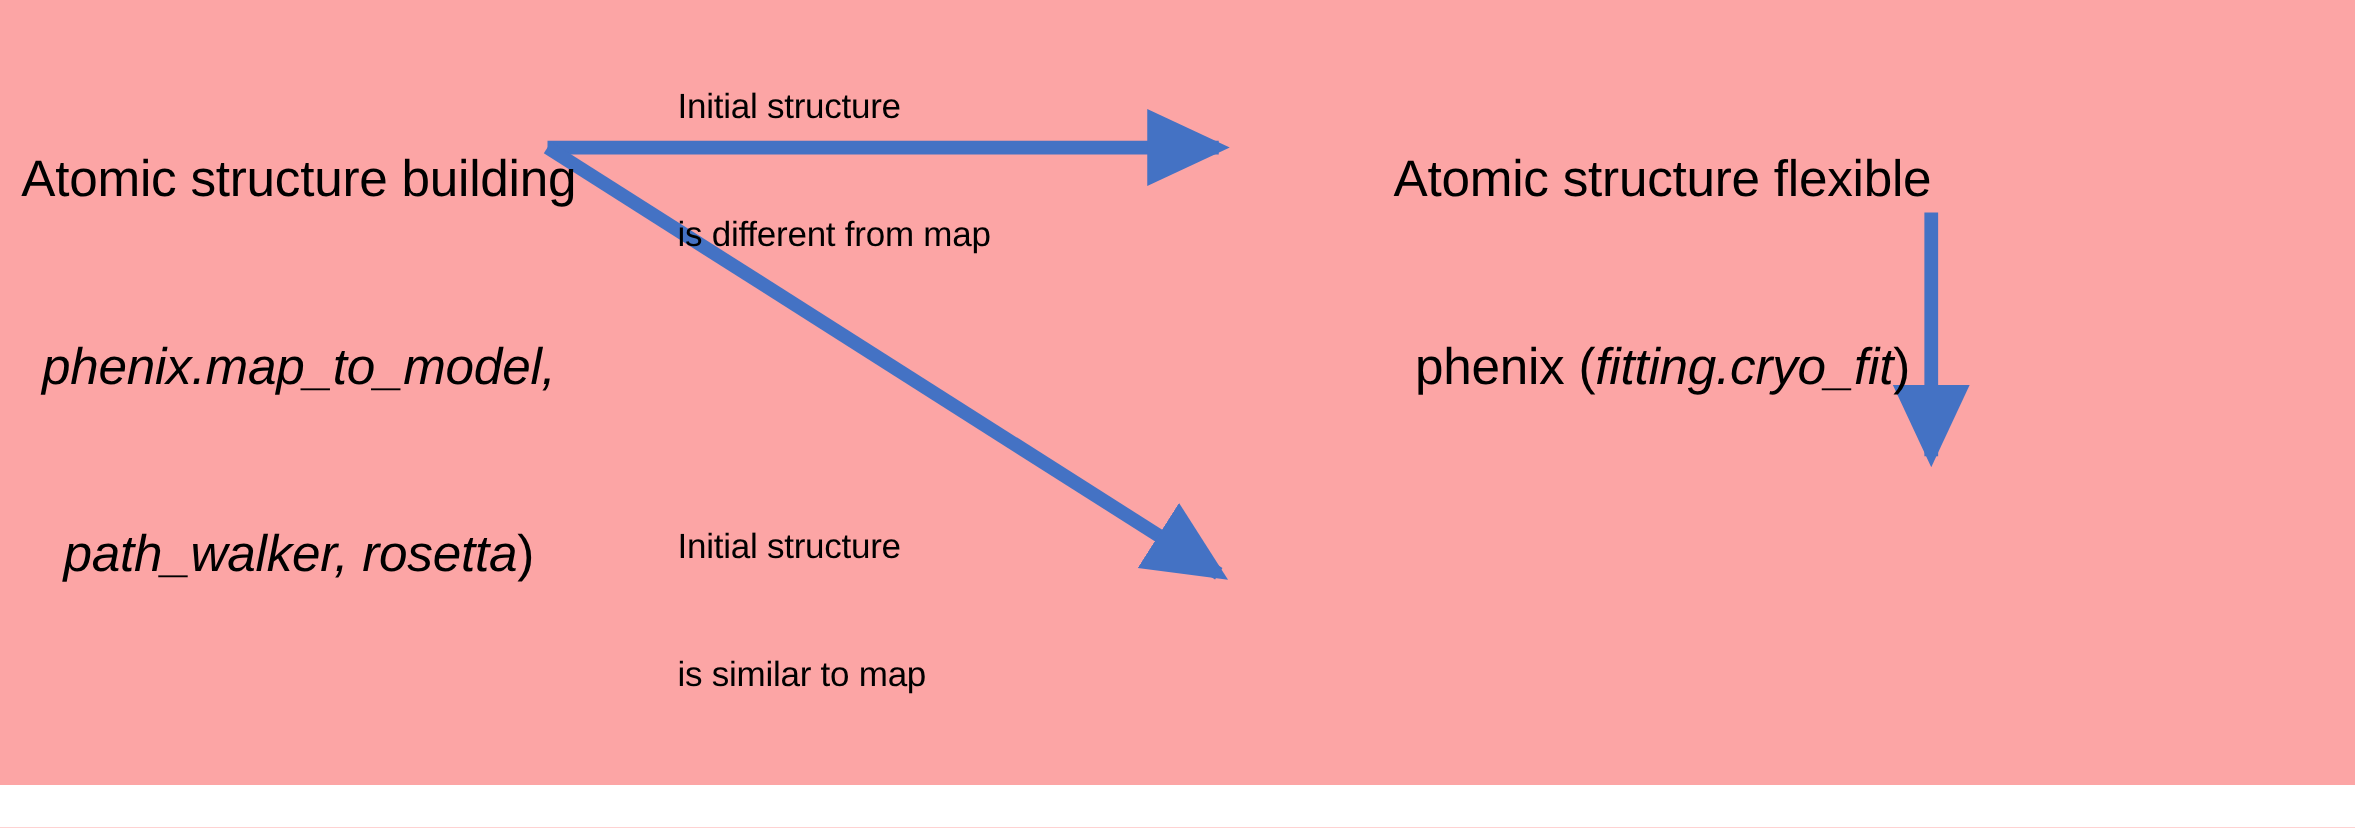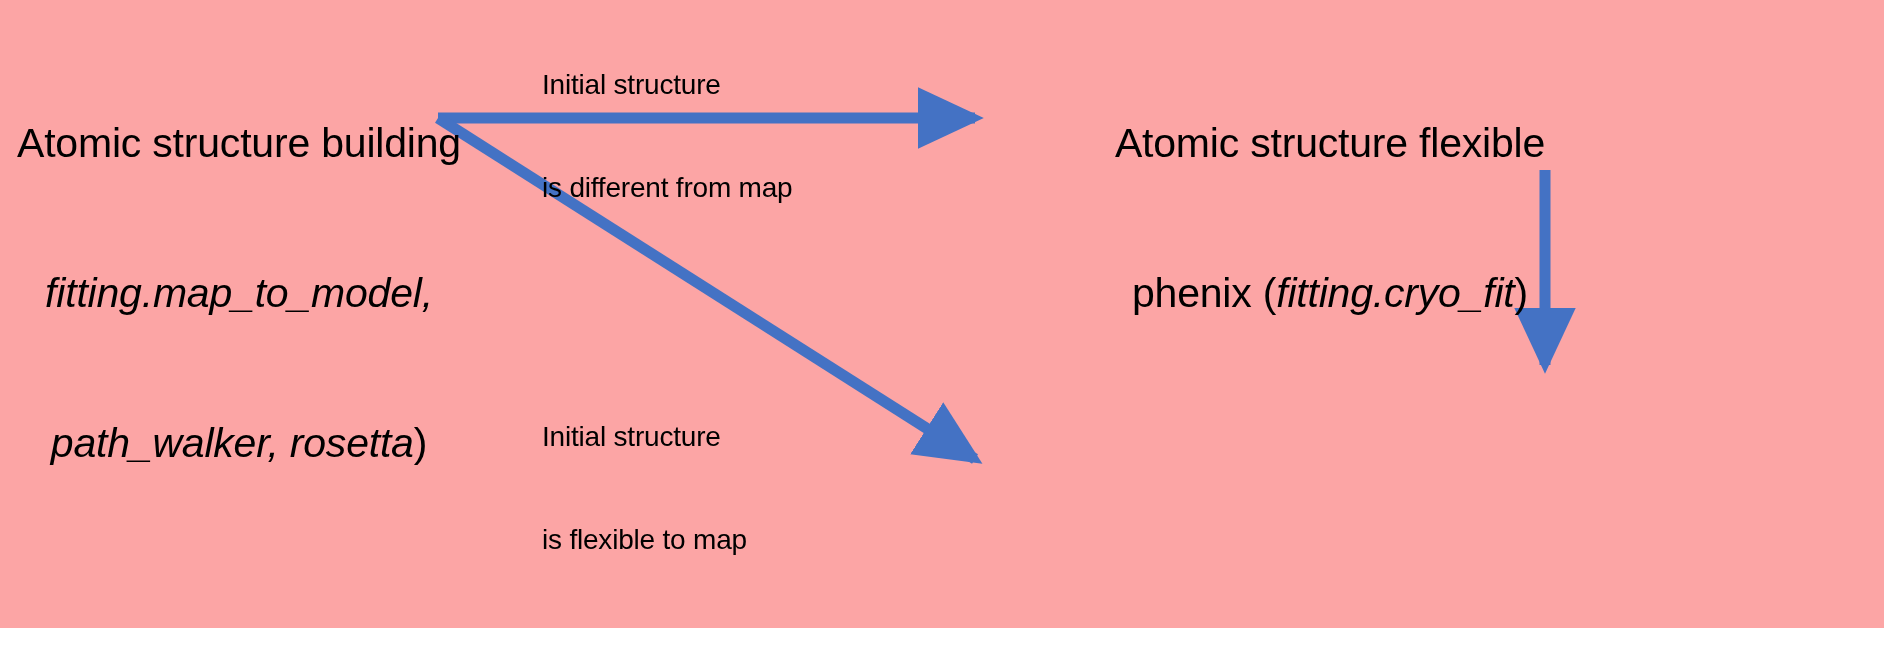--- a/index.html
+++ b/index.html
@@ -100,37 +100,37 @@
 
     <line x1="438" y1="118" x2="975" y2="118" stroke="#4472c4" stroke-width="11" marker-end="url(#head-right)"></line>
 
     <line x1="438" y1="118" x2="975" y2="459" stroke="#4472c4" stroke-width="11" marker-end="url(#head-diag)"></line>
 
     <line x1="1545" y1="170" x2="1545" y2="365" stroke="#4472c4" stroke-width="11" marker-end="url(#head-down)"></line>
   </svg>
 
   <div class="node" id="node-build">
     <div>Atomic structure building</div>
-    <div class="ital">fitting.map_to_model,</div>
+    <div class="ital">phenix.map_to_model,</div>
     <div><span class="ital">path_walker, rosetta</span><span>)</span></div>
   </div>
 
   <div class="node" id="node-flexfit">
     <div>Atomic structure flexible</div>
     <div><span>phenix (</span><span class="ital">fitting.cryo_fit</span><span>)</span></div>
   </div>
 
   <div class="node" id="node-refine">
     <div>Atomic structure refinement</div>
     
   </div>
 
   <div class="edge-label" id="label-different">
     <div>Initial structure</div>
     <div>is different from map</div>
   </div>
 
   <div class="edge-label" id="label-similar">
     <div>Initial structure</div>
-    <div>is flexible to map</div>
+    <div>is similar to map</div>
   </div>
 
 </div>
 
 </body></html>

